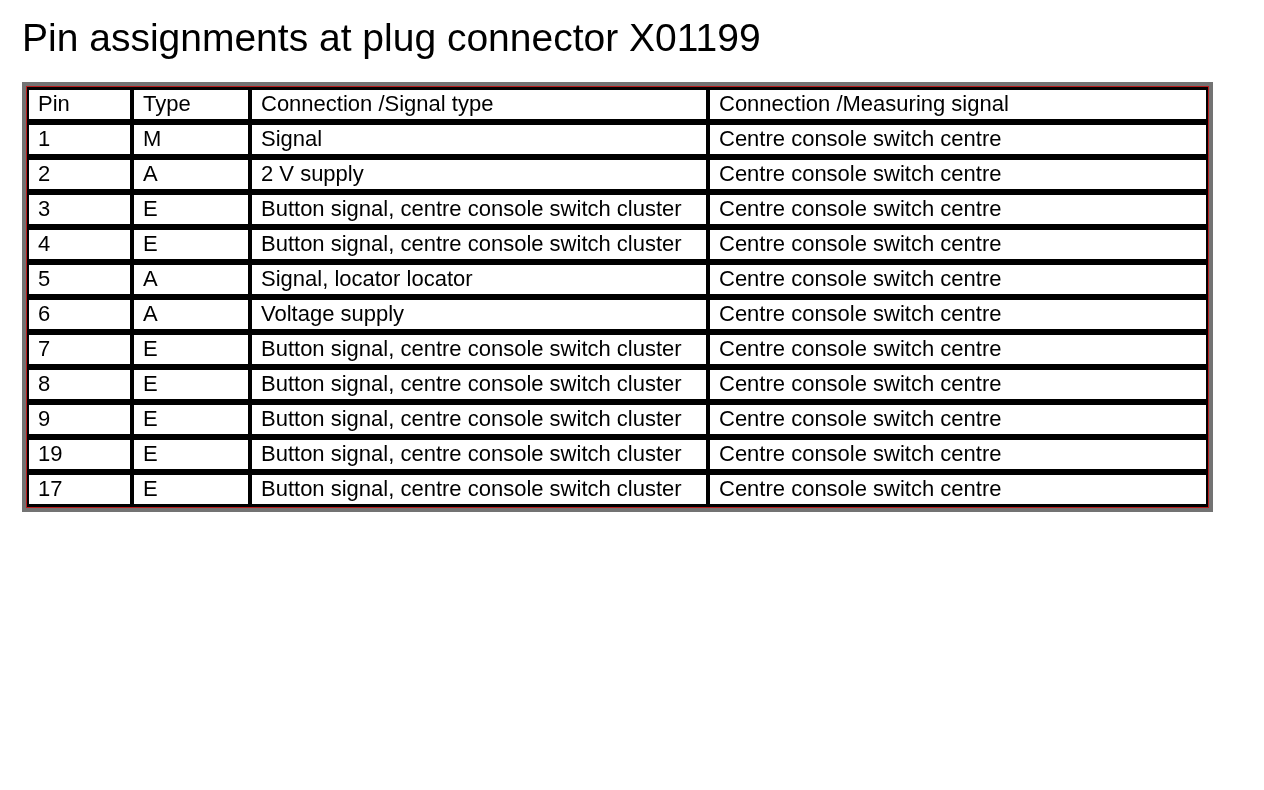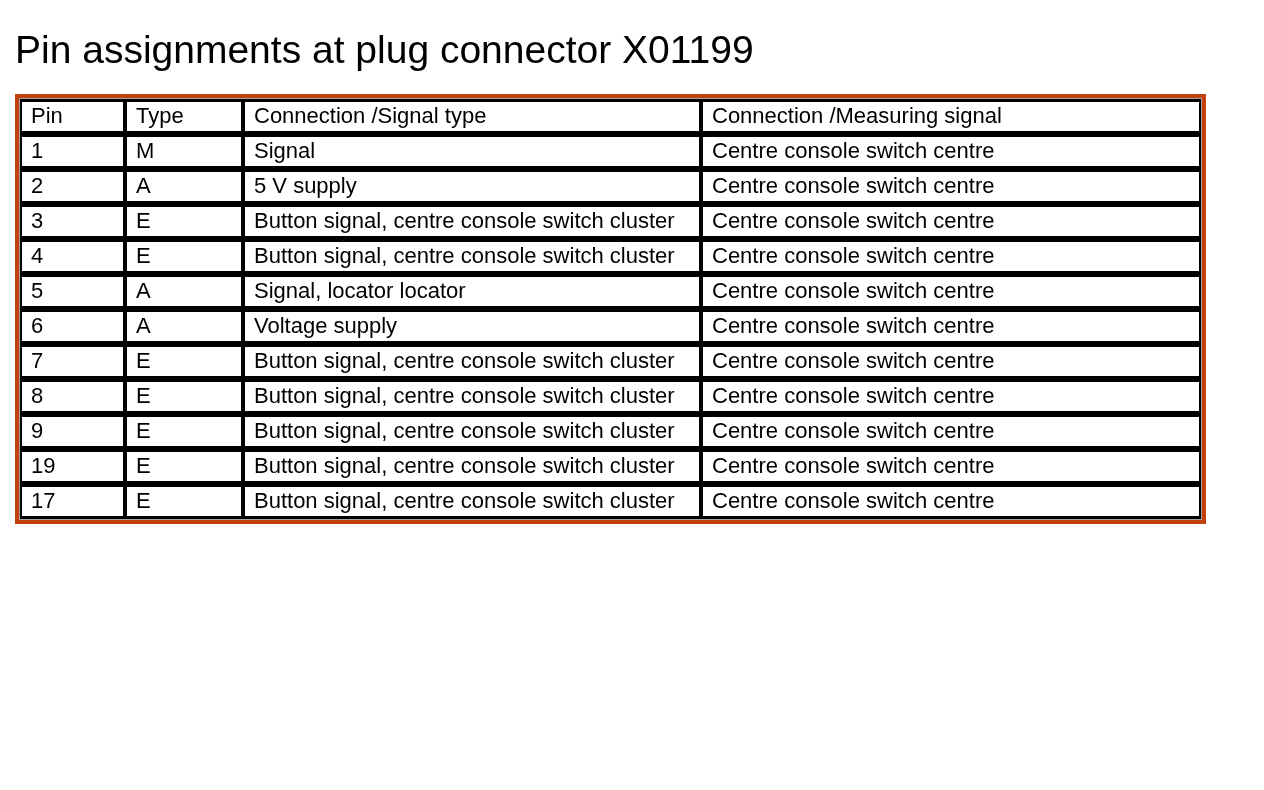--- a/index.html
+++ b/index.html
@@ -8,36 +8,35 @@
     background: #ffffff;
     color: #000000;
     font-family: "Liberation Sans", "DejaVu Sans", sans-serif;
   }
   body {
     width: 1264px;
     height: 790px;
     overflow: hidden;
   }
   .page {
-    padding: 14px 0 0 15px;
-    margin-top: 12px;
+    padding: 14px 0 0 22px;
   }
   .page-title {
     font-size: 39px;
     font-weight: 400;
     line-height: 47px;
     margin: 0 0 21px 0;
     white-space: nowrap;
   }
   .table-frame {
     box-sizing: border-box;
     width: 1191px;
-    border: 4px solid #c2410c;
+    border: 4px solid #737373;
     padding: 1px;
-    background: #a3a3a3;
+    background: #b91c1c;
   }
   table.pin-table {
     table-layout: fixed;
     width: 100%;
     border-collapse: separate;
     border-spacing: 0;
     background: #ffffff;
   }
   col.c-pin  { width: 105px; }
   col.c-type { width: 118px; }
@@ -82,21 +81,21 @@
       <tbody>
           <tr>
             <td>1</td>
             <td>M</td>
             <td>Signal</td>
             <td>Centre console switch centre</td>
           </tr>
           <tr>
             <td>2</td>
             <td>A</td>
-            <td>5 V supply</td>
+            <td>2 V supply</td>
             <td>Centre console switch centre</td>
           </tr>
           <tr>
             <td>3</td>
             <td>E</td>
             <td>Button signal, centre console switch cluster</td>
             <td>Centre console switch centre</td>
           </tr>
           <tr>
             <td>4</td>

